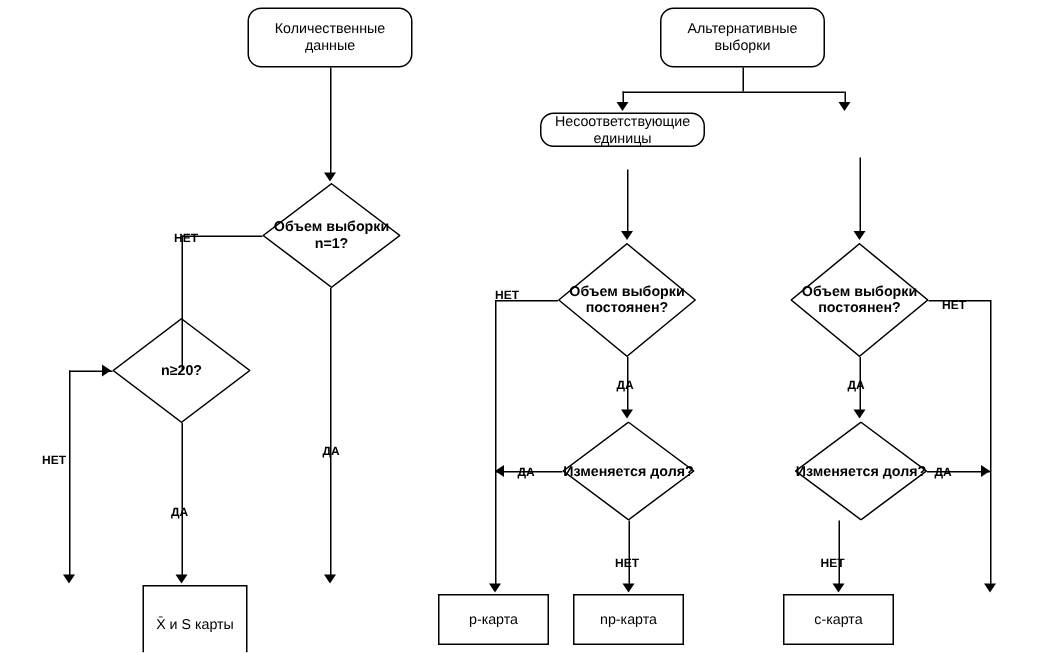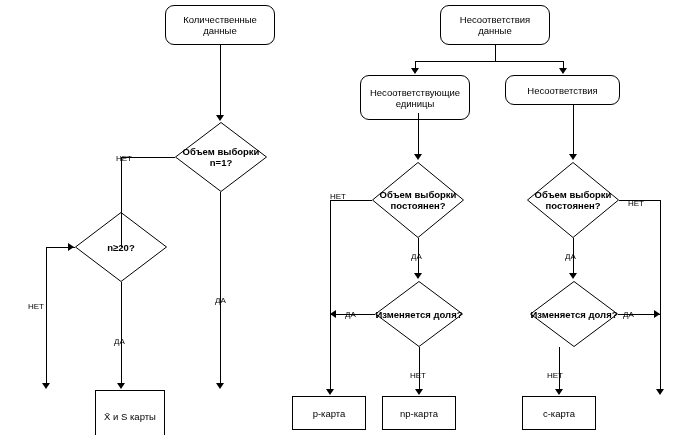--- a/index.html
+++ b/index.html
@@ -86,42 +86,40 @@
     border-bottom: 4px solid transparent;
     border-left: 6px solid #000000;
   }
   .elabel {
     position: absolute;
     font-size: 8px;
     line-height: 9px;
     color: #000000;
     white-space: nowrap;
     background: transparent;
+    font-weight: bold;
   }
 </style>
 </head>
 <body>
 
 <div id="canvas">
 
   <div class="node rounded" style="left:165px;top:5px;width:110px;height:40px;">
     <span>Количественные данные</span>
   </div>
 
   <div class="node rounded" style="left:440px;top:5px;width:110px;height:40px;">
-    <span>Несоответствия данные</span>
-  </div>
-
-  <div class="node rounded" style="left:360px;top:75px;width:110px;height:45px;">
+    <span>Альтернативные выборки</span>
+  </div>
+
+  <div class="node rounded" style="left:360px;top:75px;width:110px;height:23px;">
     <span>Несоответствующие единицы</span>
   </div>
 
-  <div class="node rounded" style="left:505px;top:75px;width:115px;height:30px;">
-    <span>Несоответствия</span>
-  </div>
 
   <div class="diamond-wrap" style="left:175px;top:122px;width:92px;height:70px;">
     <svg class="shape" viewBox="0 0 92 70" preserveAspectRatio="none">
       <polygon points="46,0.5 91.5,35 46,69.5 0.5,35" fill="#ffffff" stroke="#000000" stroke-width="1"></polygon>
     </svg>
     <div class="dlabel">Объем выборки n=1?</div>
   </div>
 
   <div class="diamond-wrap" style="left:75px;top:212px;width:92px;height:70px;">
     <svg class="shape" viewBox="0 0 92 70" preserveAspectRatio="none">

